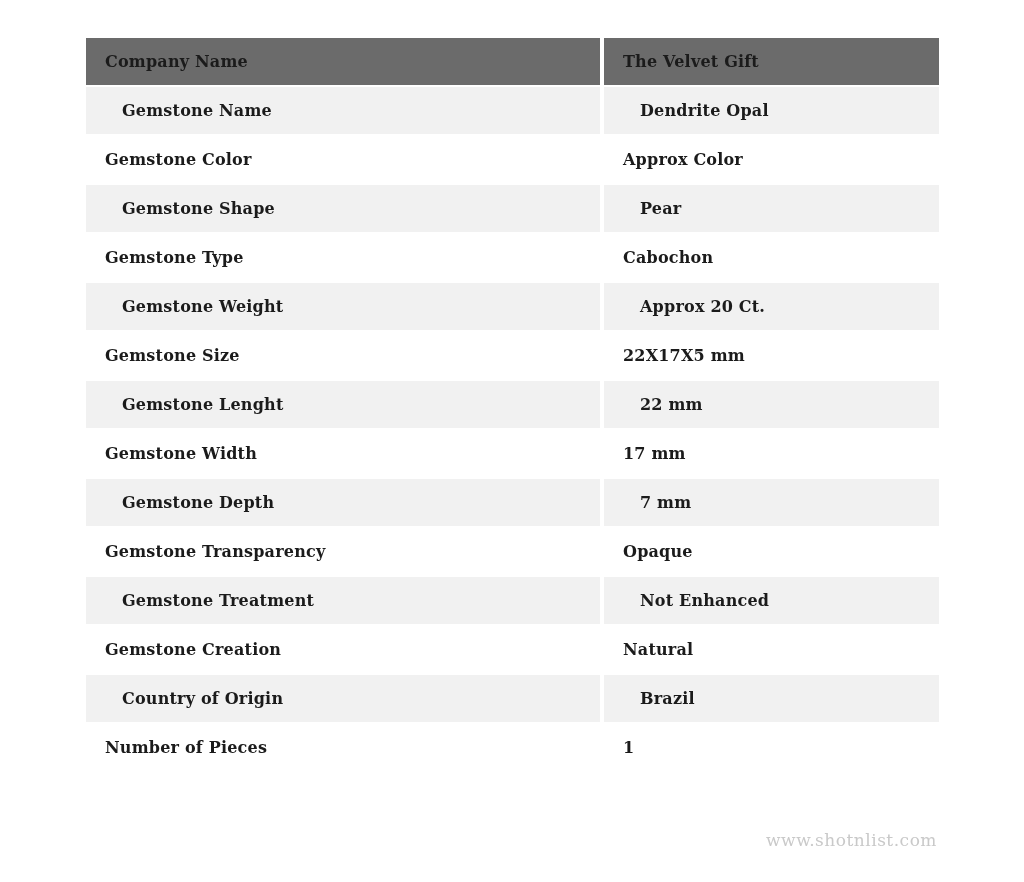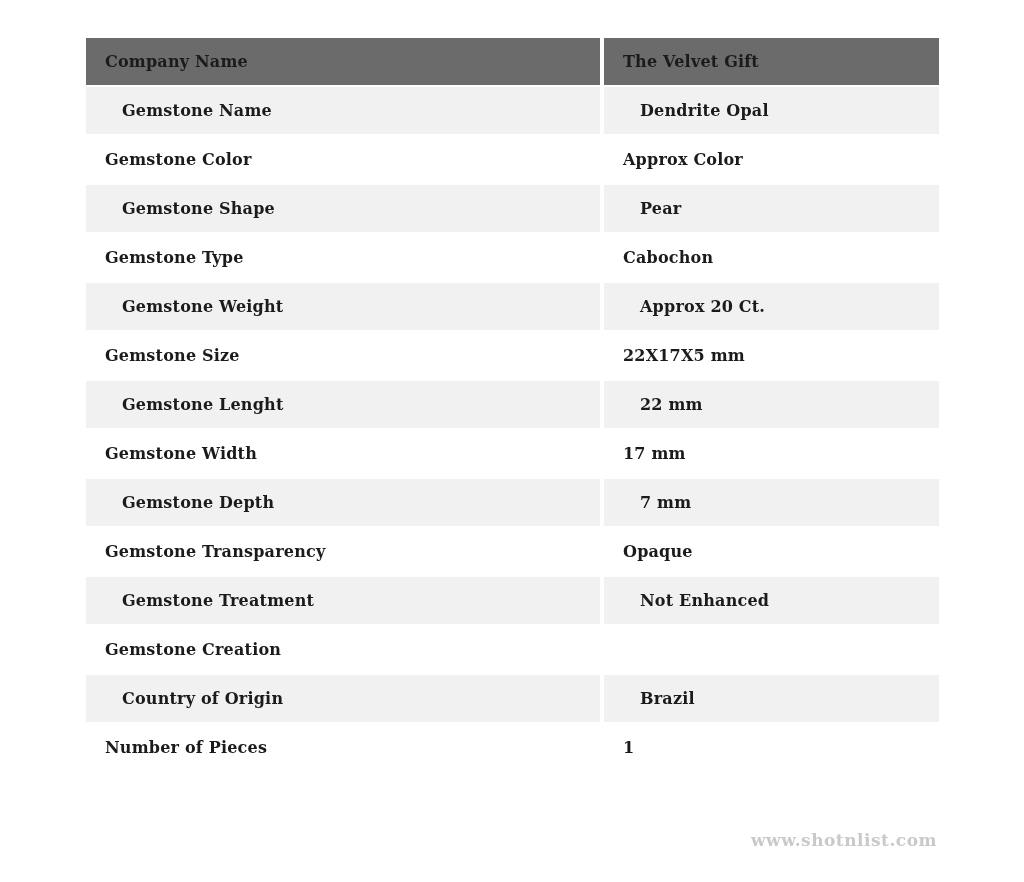--- a/index.html
+++ b/index.html
@@ -54,21 +54,21 @@
     background: #ffffff;
   }
   .watermark-bar {
     position: absolute;
     left: 86px;
     top: 830px;
     width: 853px;
     text-align: right;
   }
   .watermark {
-    font-weight: bold;
+    font-weight: normal;
     font-size: 17px;
     color: var(--watermark-color, #c9c9c9);
     letter-spacing: 0.5px;
     padding-right: 2px;
     margin-top: 32px;
   }
 </style>
 </head>
 <body>
 
@@ -119,20 +119,21 @@
         <div class="row plain">
           <div class="cell">Gemstone Transparency</div>
           <div class="cell">Opaque</div>
         </div>
         <div class="row stripe">
           <div class="cell">Gemstone Treatment</div>
           <div class="cell">Not Enhanced</div>
         </div>
         <div class="row plain">
           <div class="cell">Gemstone Creation</div>
+          <div class="cell">Natural</div>
         </div>
         <div class="row stripe">
           <div class="cell">Country of Origin</div>
           <div class="cell">Brazil</div>
         </div>
         <div class="row plain">
           <div class="cell">Number of Pieces</div>
           <div class="cell">1</div>
         </div>
       </div>

